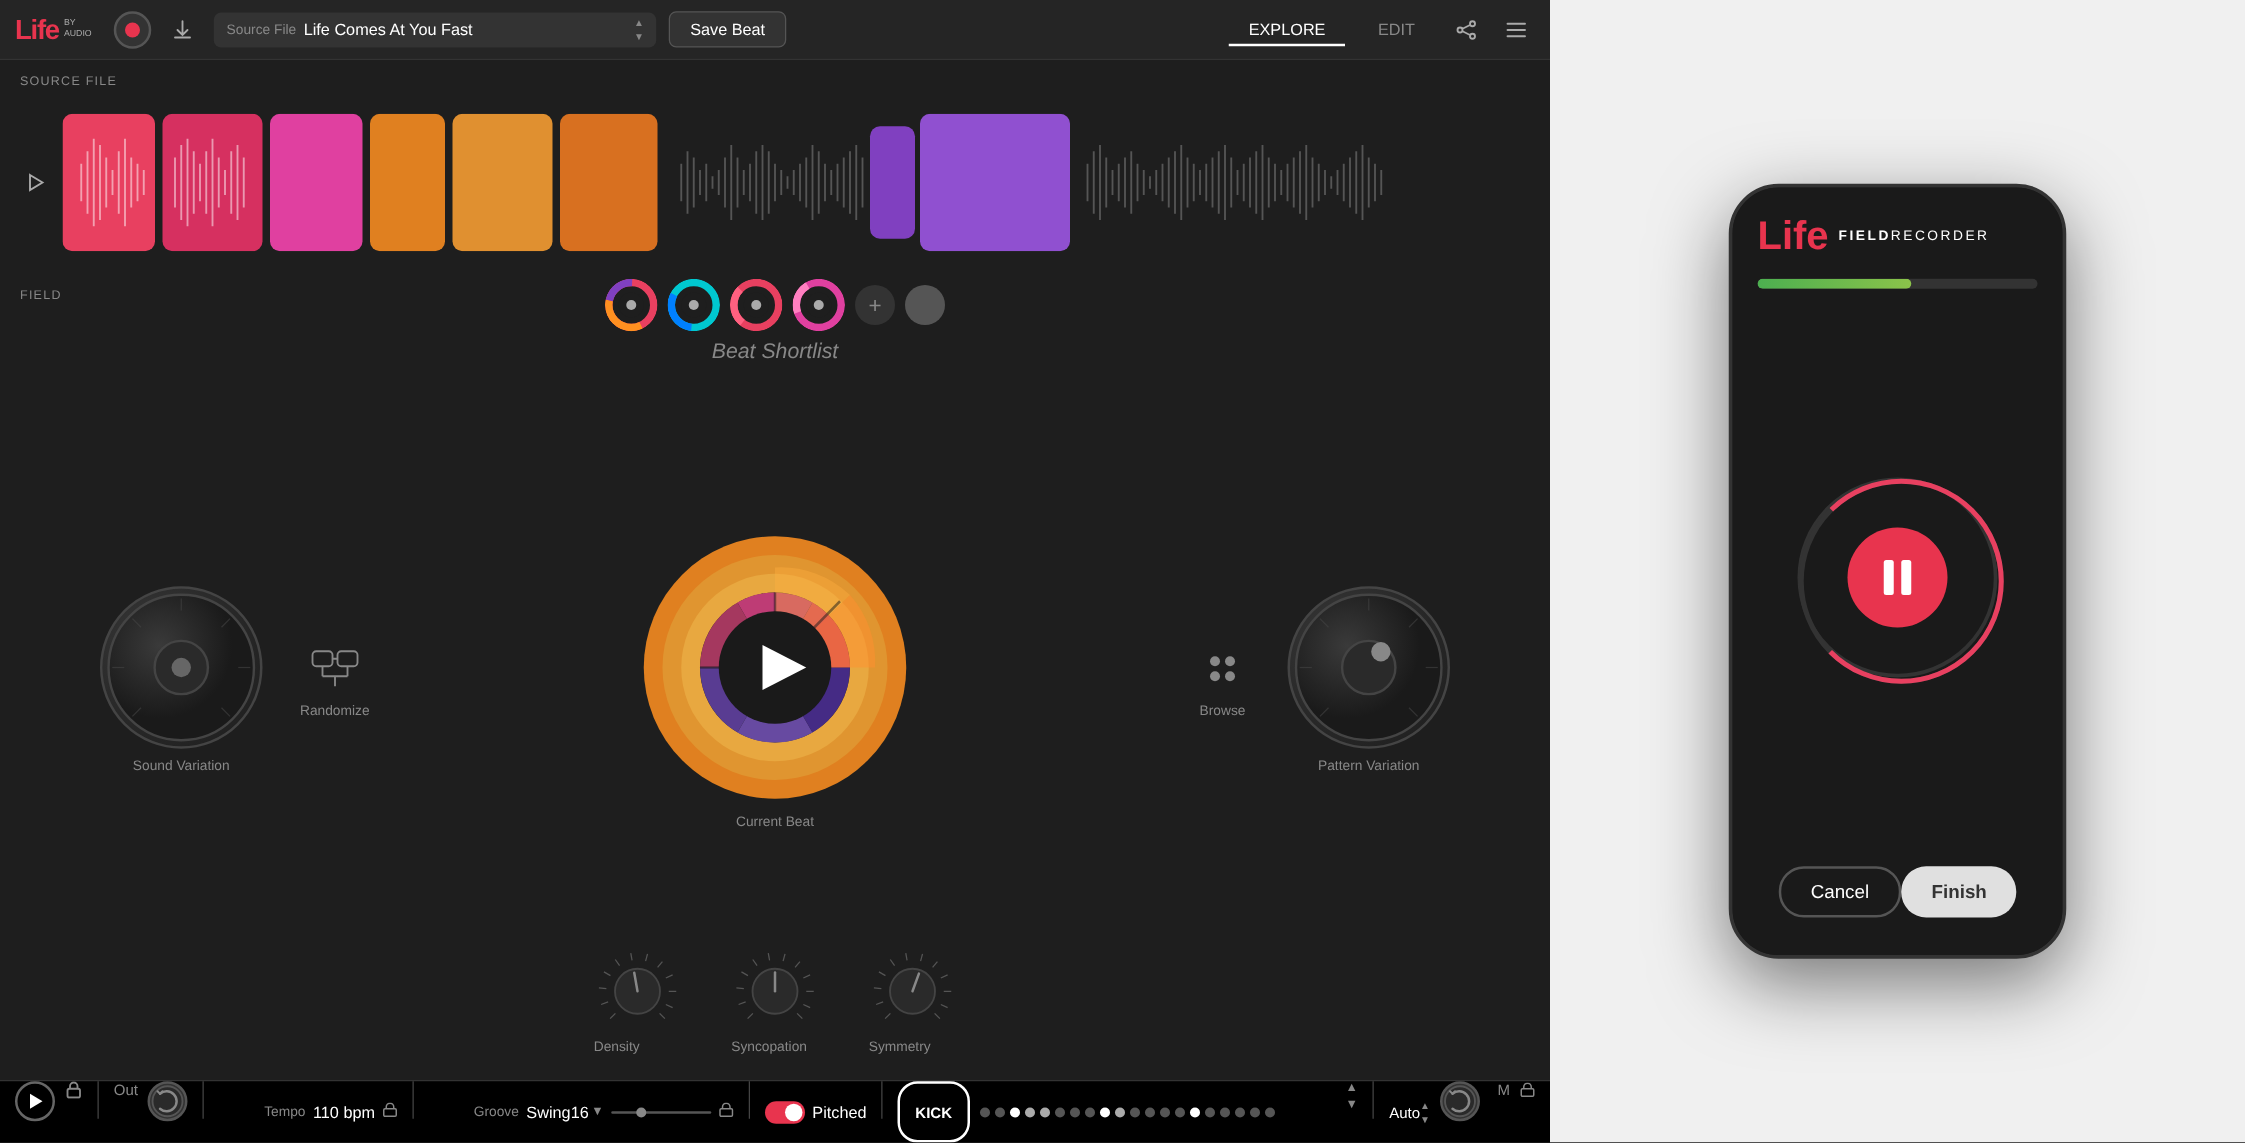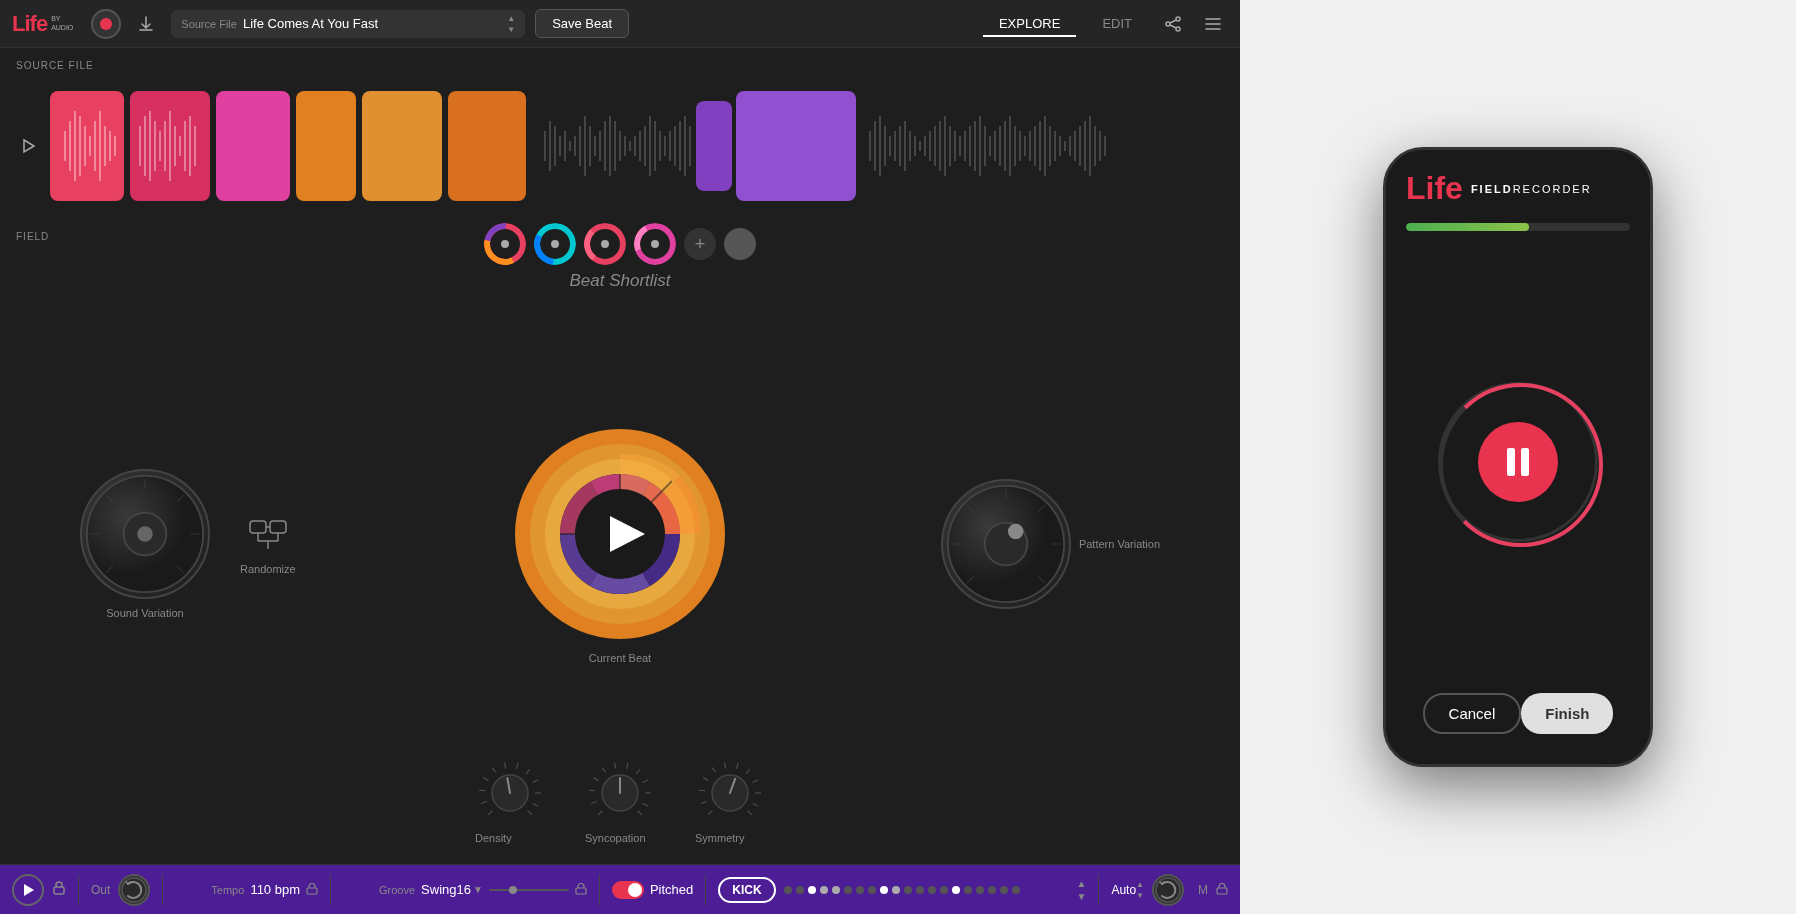--- a/index.html
+++ b/index.html
@@ -302,21 +302,21 @@
       align-items: center;
       gap: 8px;
     }
 
     #pattern-variation {
       position: absolute;
       right: 80px;
       top: 50%;
       transform: translateY(-50%);
       display: flex;
-      flex-direction: row;
+      flex-direction: column;
       align-items: center;
       gap: 8px;
     }
 
     .big-knob {
       width: 130px;
       height: 130px;
       border-radius: 50%;
       background: radial-gradient(circle at 35% 35%, #3a3a3a, #1a1a1a);
       border: 2px solid #444;
@@ -399,24 +399,23 @@
     }
 
     .small-knob-label {
       font-size: 11px;
       color: #888;
     }
 
     
     #bottom-bar {
       height: 50px;
-      background: #4c1d95;
+      background: #000000;
       border-top: 1px solid #333;
       display: flex;
-      align-items: center;
       padding: 0 12px;
       gap: 8px;
       flex-shrink: 0;
     }
 
     #play-btn-bottom {
       width: 32px;
       height: 32px;
       border-radius: 50%;
       border: 2px solid #666;

